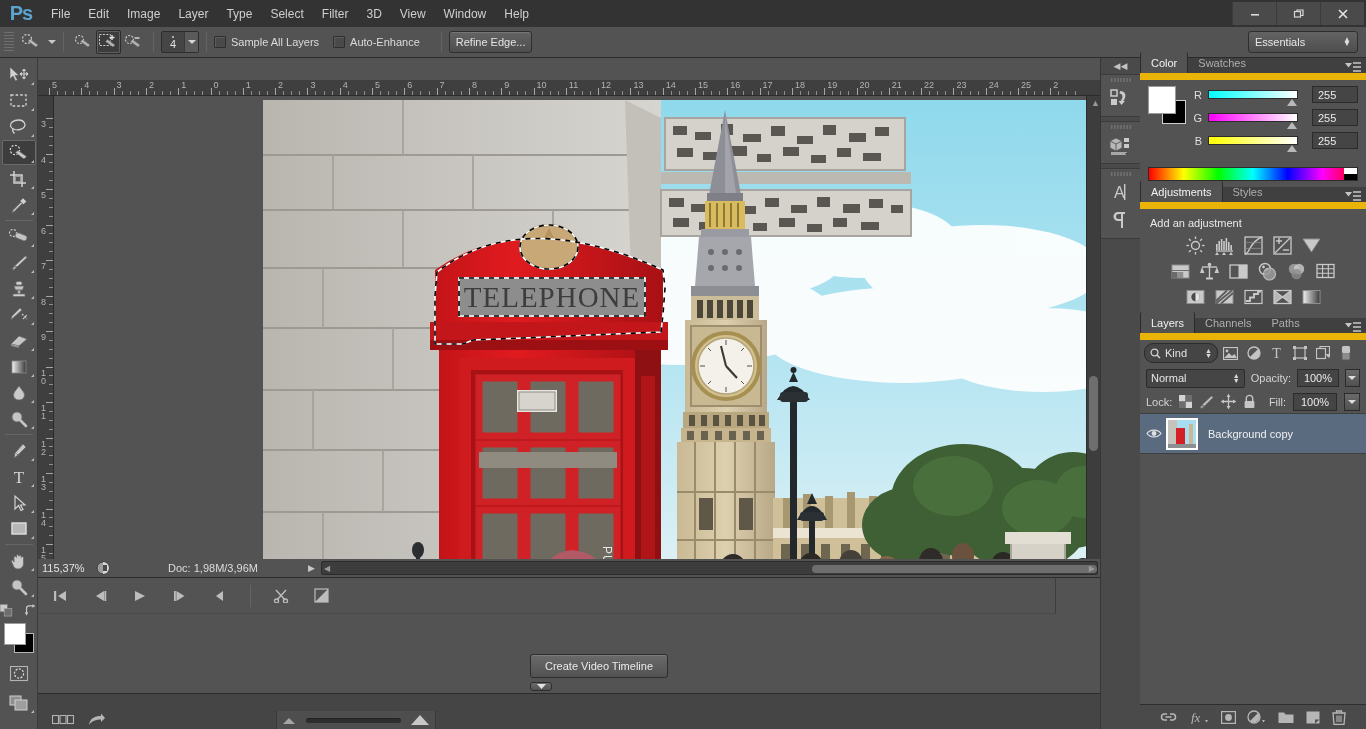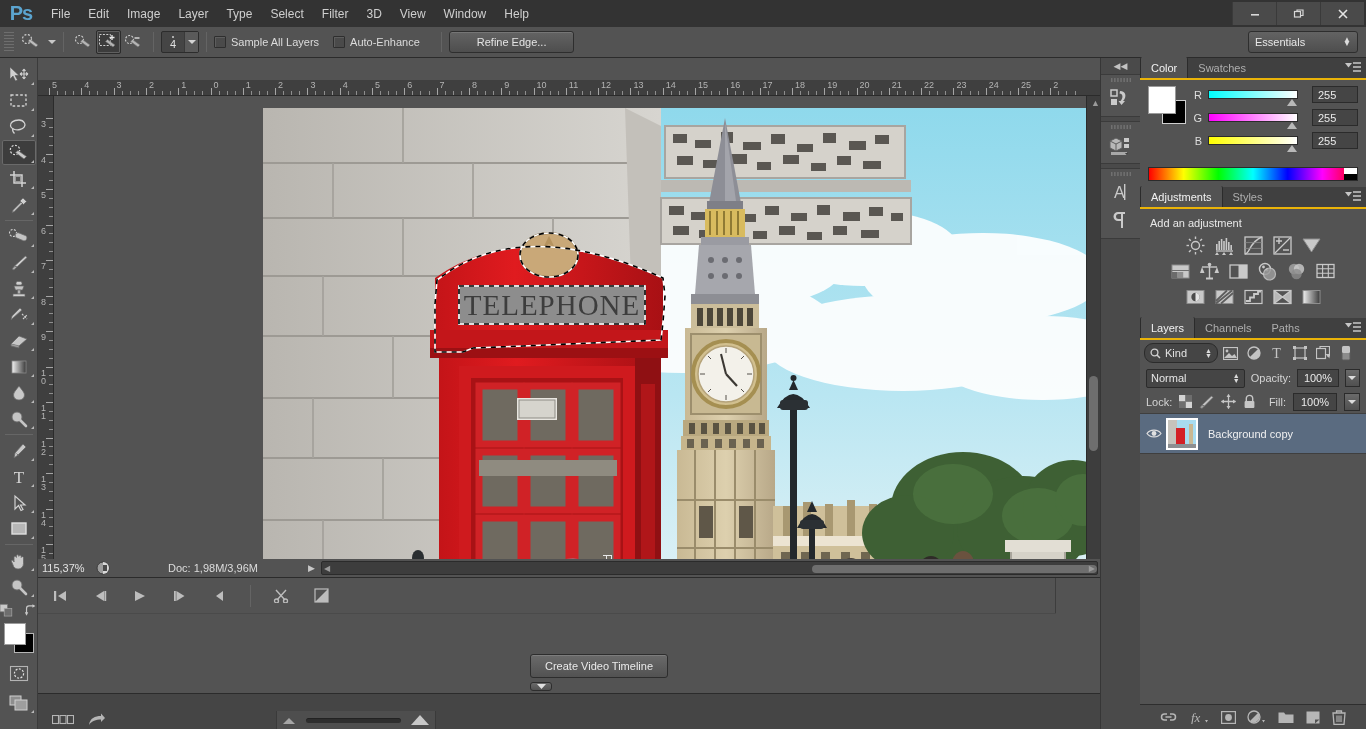--- a/index.html
+++ b/index.html
@@ -85,21 +85,21 @@
   }
   .cbx {
     width: 12px; height: 12px; background: #4a4a4a;
     border: 1px solid #2e2e2e; box-shadow: inset 1px 1px 0 #5d5d5d;
     margin-right: 5px; border-radius:1px;
   }
   .cbx-row { display:flex; align-items:center; margin-right: 14px; font-size:11px; color:#dcdcdc;}
   .btn {
     background: linear-gradient(to bottom,#636363,#4e4e4e);
     border: 1px solid #2e2e2e; border-radius: 3px;
-    color: #e4e4e4; font-size: 11px; padding: 4px 27px;
+    color: #e4e4e4; font-size: 11px; padding: 4px 6px;
     box-shadow: inset 0 1px 0 rgba(255,255,255,.12);
     text-align: right;
   }
   .workspace-sel {
     position:absolute; right: 8px; top: 4px;
     width: 110px; height: 22px;
     background: linear-gradient(to bottom,#636363,#4e4e4e);
     border: 1px solid #2e2e2e; border-radius: 3px;
     display:flex;align-items:center; padding: 0 6px;
     color:#e8e8e8; font-size: 11px;
@@ -157,21 +157,21 @@
   .rtick.major { height:7px; background:#a5a5a5;}
   .rlabel { position:absolute; top:0px; font-size:9px; color:#b4b4b4; padding-left:2px; }
   .rtickv { position:absolute; right:0; height:1px; width:4px; background:#8e8e8e;}
   .rtickv.major { width:7px; background:#a5a5a5;}
   .rlabelv { position:absolute; left:1px; font-size:9px; color:#b4b4b4; width:9px; text-align:center; line-height:8px;}
 
   .canvas-wrap {
     position:absolute; left:16px; top:38px; width:1046px; height:521px;
     background:#535353; overflow:hidden;
   }
-  .photo { position:absolute; left:209px; top:12px; width:832px; height:521px; overflow:hidden; }
+  .photo { position:absolute; left:209px; top:4px; width:832px; height:521px; overflow:hidden; }
 
   
   .vscroll { position:absolute; right:0; top:38px; width:14px; height:521px; background:#3d3d3d; border-left:1px solid #2b2b2b;}
   .vthumb { position:absolute; left:2px; top:280px; width:9px; height:75px; background:#6e6e6e; border-radius:5px;}
   .hthumb { position:absolute; left:490px; top:3px; width:285px; height:8px; background:#6e6e6e; border-radius:4px;}
   .arrowbtn { position:absolute; color:#9a9a9a; font-size:9px; }
 
   .statusbar {
     position:absolute; left:0; bottom:152px; width:100%; height:18px;
     background:#535353; display:flex; align-items:center; font-size:11px; color:#dcdcdc;
@@ -221,21 +221,21 @@
   .rail-collapse { height:16px; display:flex;align-items:center;justify-content:center;color:#c2c2c2;font-size:9px;}
   .rail-grp { background:#535353; border:1px solid #3b3b3b; border-left:none; border-right:none; margin-bottom:4px; padding-bottom:4px;}
   .rail-dots { height:9px; display:flex;align-items:center;justify-content:center;}
   .rail-icon { width:38px;height:28px;display:flex;align-items:center;justify-content:center;color:#c9c9c9;}
 
   
   .panels { position:absolute; left:1140px; top:58px; width:226px; height:671px; background:#535353; }
   .panel { background:#535353; }
   .panel-tabs {
     height:22px; background:#404040; display:flex; align-items:flex-end; position:relative;
-    border-bottom:2px solid #eab308;
+    border-bottom:7px solid #eab308;
   }
   .ptab { height:21px; padding:0 10px; display:flex;align-items:center;font-size:11px;color:#aeaeae;}
   .ptab.active { background:#535353; color:#f2f2f2; border-left:1px solid #2b2b2b;border-right:1px solid #2b2b2b;border-radius:2px 2px 0 0;}
   .pmenu { position:absolute;right:5px;top:4px;display:flex;align-items:center;color:#c6c6c6;}
   .panel-body { padding:6px 8px 8px 8px; }
 
   
   .color-row { display:flex; align-items:center; margin-bottom:6px; }
   .color-label { width:22px; text-align:right; padding-right:6px; font-size:11px; color:#dedede;}
   .slider { position:relative; width:90px; height:9px; border:1px solid #2b2b2b;}

